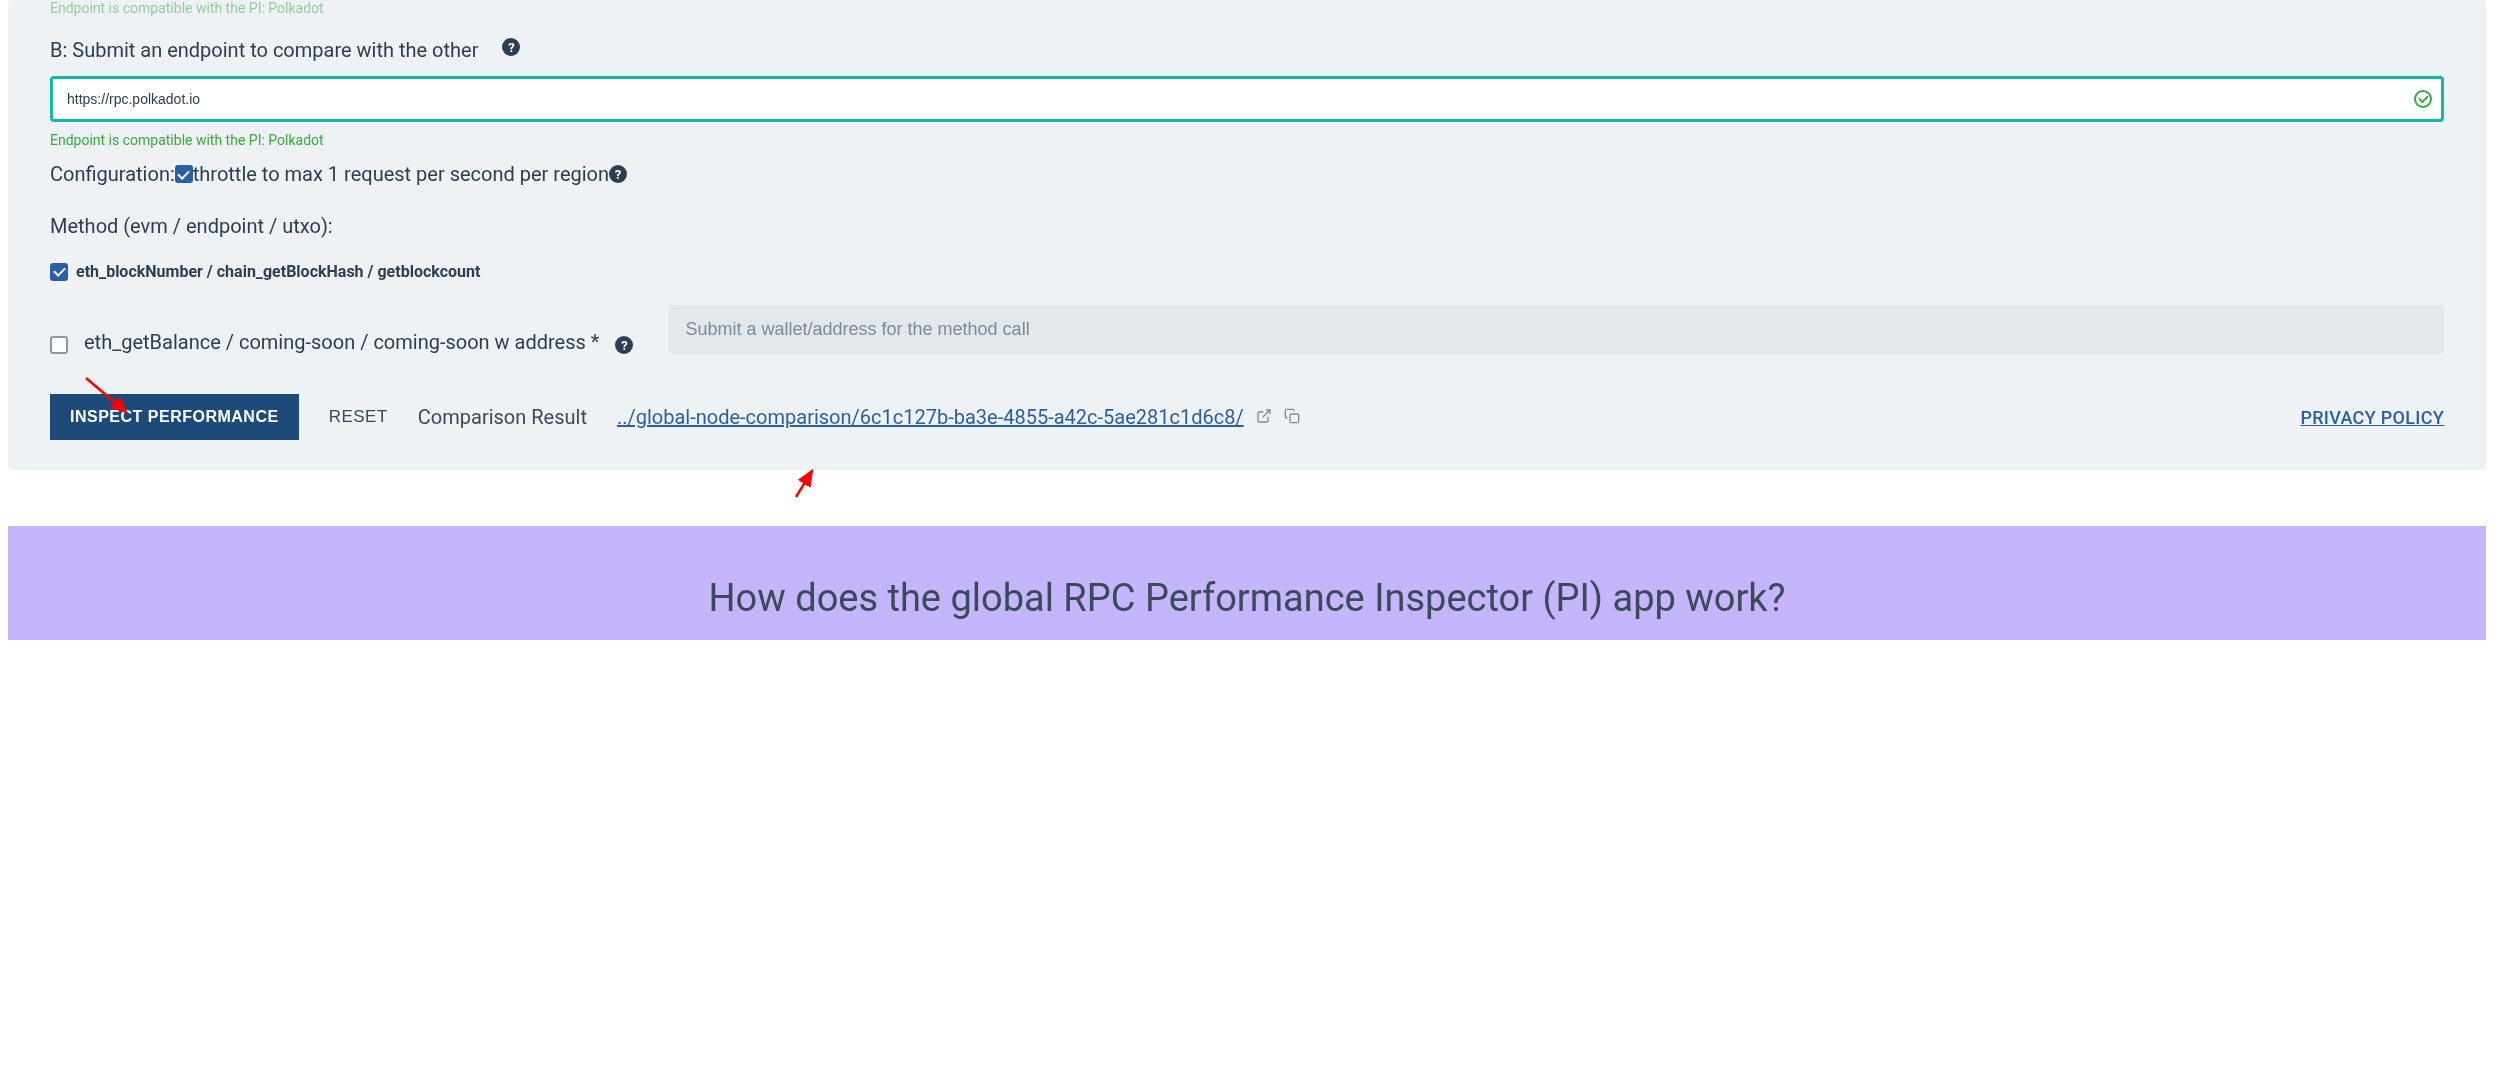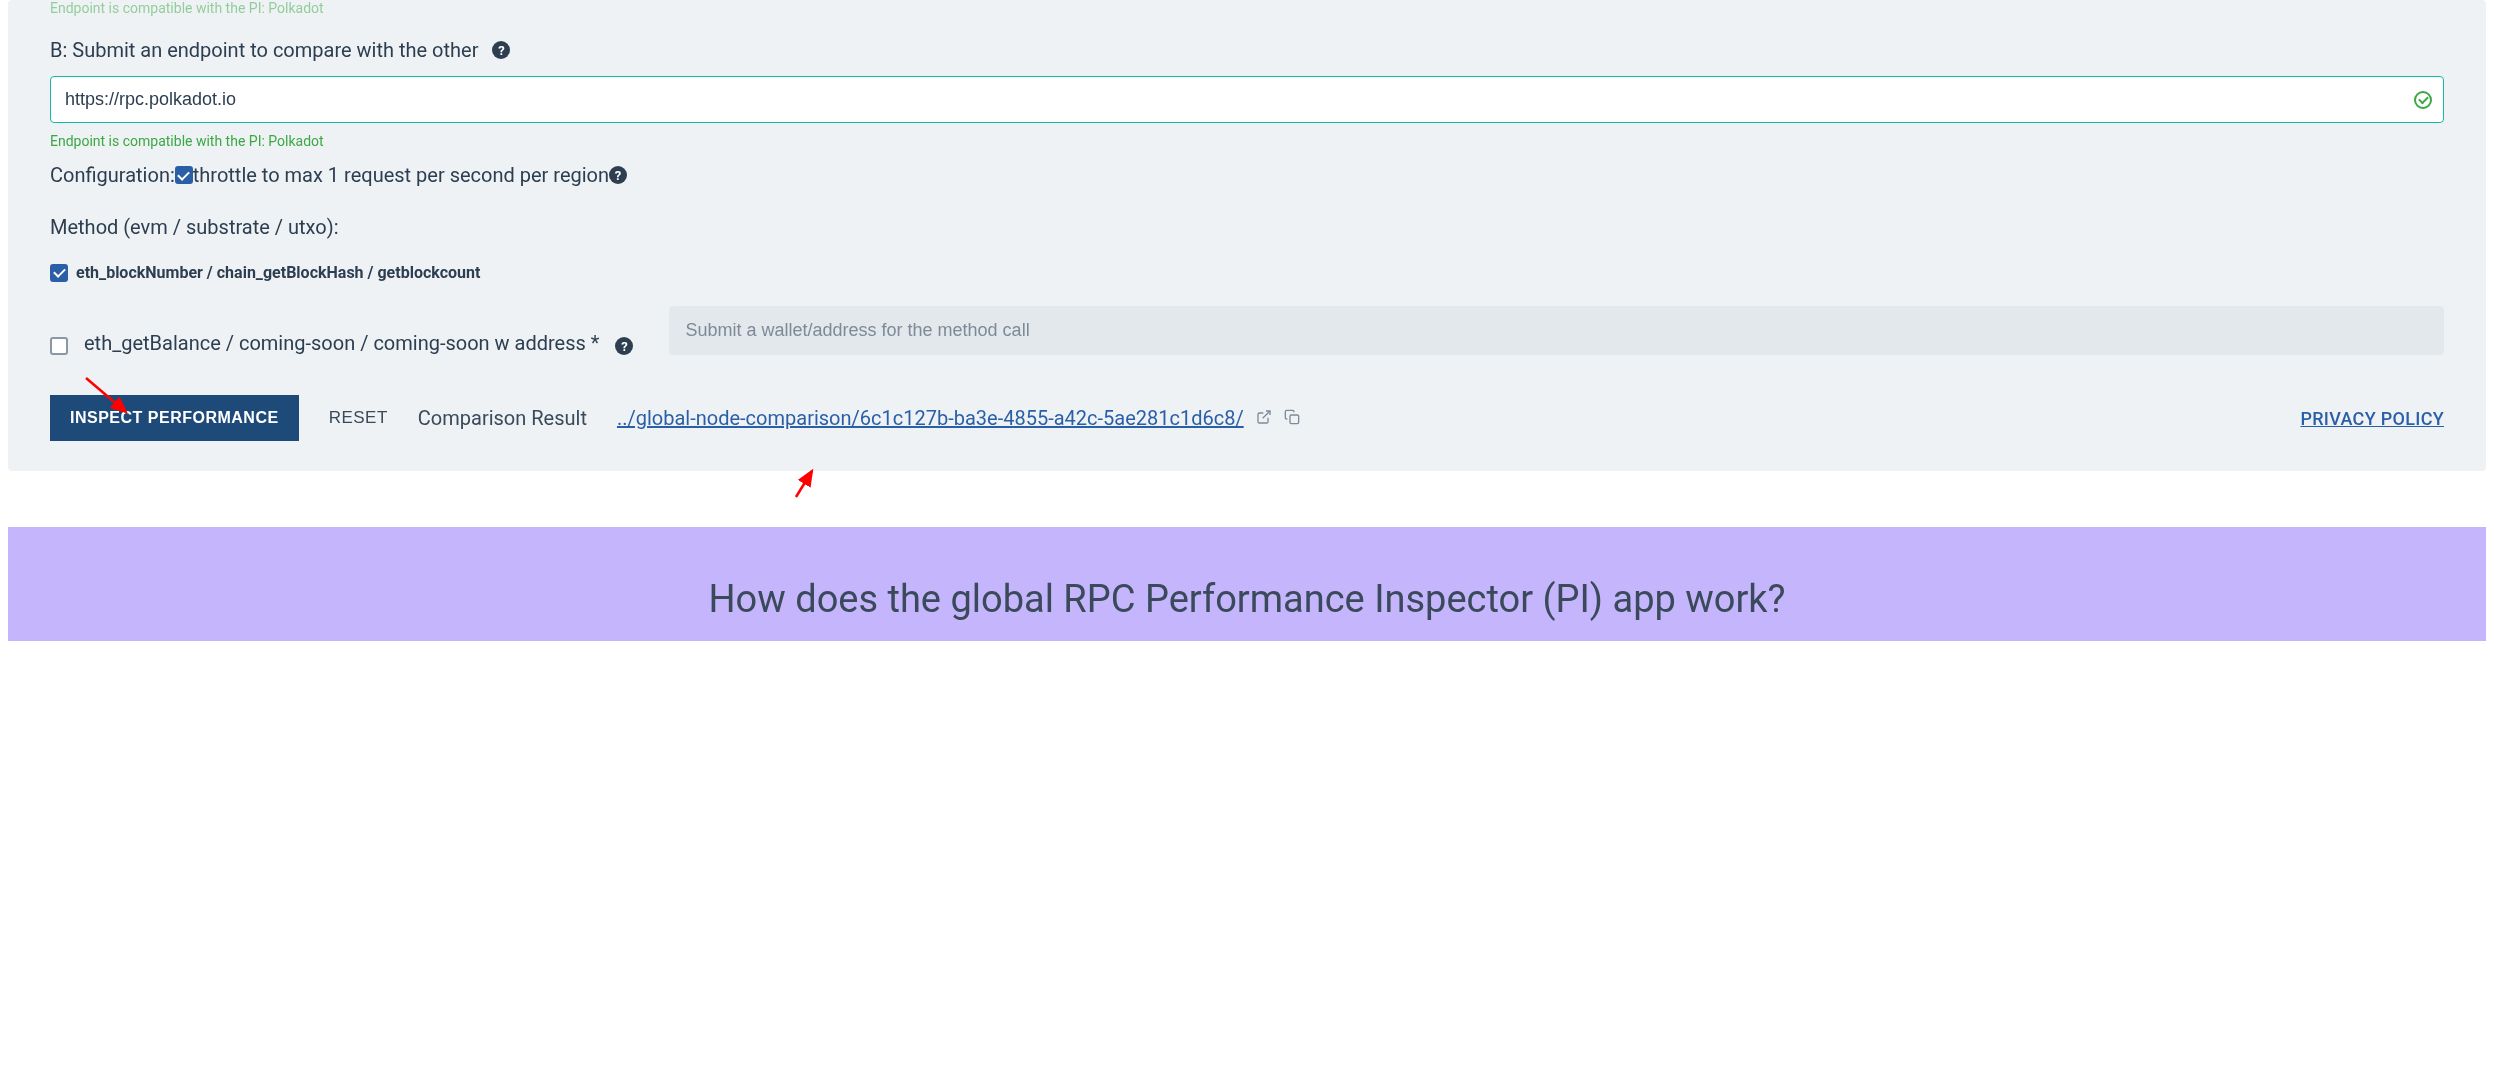--- a/index.html
+++ b/index.html
@@ -18,22 +18,22 @@
 .status-text {
   color: #3ba843;
   font-size: 14px;
   padding-top: 0;
   margin-bottom: 22px;
   opacity: 0.5;
 }
 .status-text.solid { opacity: 1; margin-top: 10px; margin-bottom: 14px; }
 .label-row {
   display: flex;
-  align-items: center;
-  gap: 14px;
+  align-items: flex-start;
+  gap: 24px;
   font-size: 20px;
   color: #2c3e50;
   margin-bottom: 14px;
 }
 .help-icon {
   display: inline-flex;
   width: 18px;
   height: 18px;
   border-radius: 50%;
   background: #2c3e50;
@@ -45,22 +45,22 @@
   flex-shrink: 0;
 }
 .input-wrap {
   position: relative;
   display: flex;
   align-items: center;
 }
 .text-input {
   width: 100%;
   padding: 12px 40px 12px 14px;
-  font-size: 18px;
-  border: 1px solid #14b8a6;
+  font-size: 14px;
+  border: 3px solid #14b8a6;
   border-radius: 4px;
   background: #fff;
   color: #2c3e50;
 }
 .text-input::placeholder { color: #8a97a4; }
 .input-check {
   position: absolute;
   right: 12px;
   width: 18px;
   height: 18px;
@@ -233,21 +233,21 @@
 
   <div class="status-text solid">Endpoint is compatible with the PI: Polkadot</div>
 
   <div class="config-row">
     <span>Configuration:</span>
     <span class="checkbox checked"></span>
     <span>throttle to max 1 request per second per region</span>
     <span class="help-icon">?</span>
   </div>
 
-  <div class="method-label">Method (evm / substrate / utxo):</div>
+  <div class="method-label">Method (evm / endpoint / utxo):</div>
 
   <div class="method-row">
     <span class="checkbox checked"></span>
     <span>eth_blockNumber / chain_getBlockHash / getblockcount</span>
   </div>
 
   <div class="method-row-2">
     <span class="checkbox empty"></span>
     <span>eth_getBalance / coming-soon / coming-soon w address *</span>
     <span class="help-icon">?</span>

